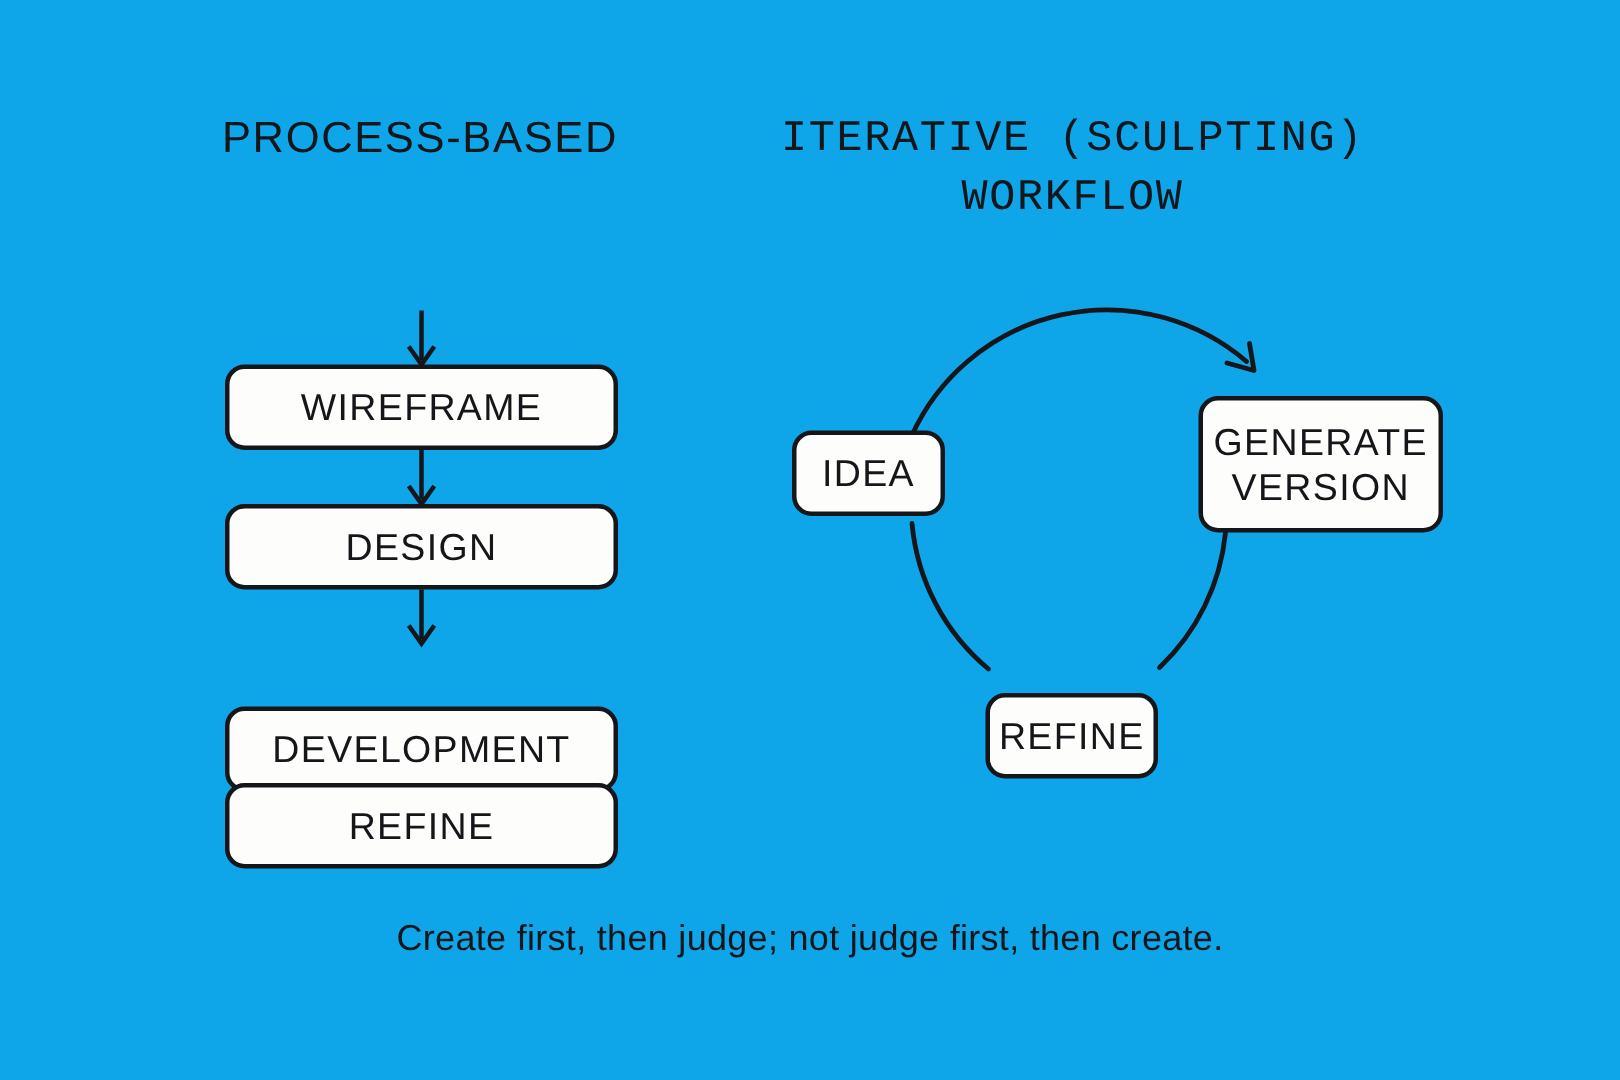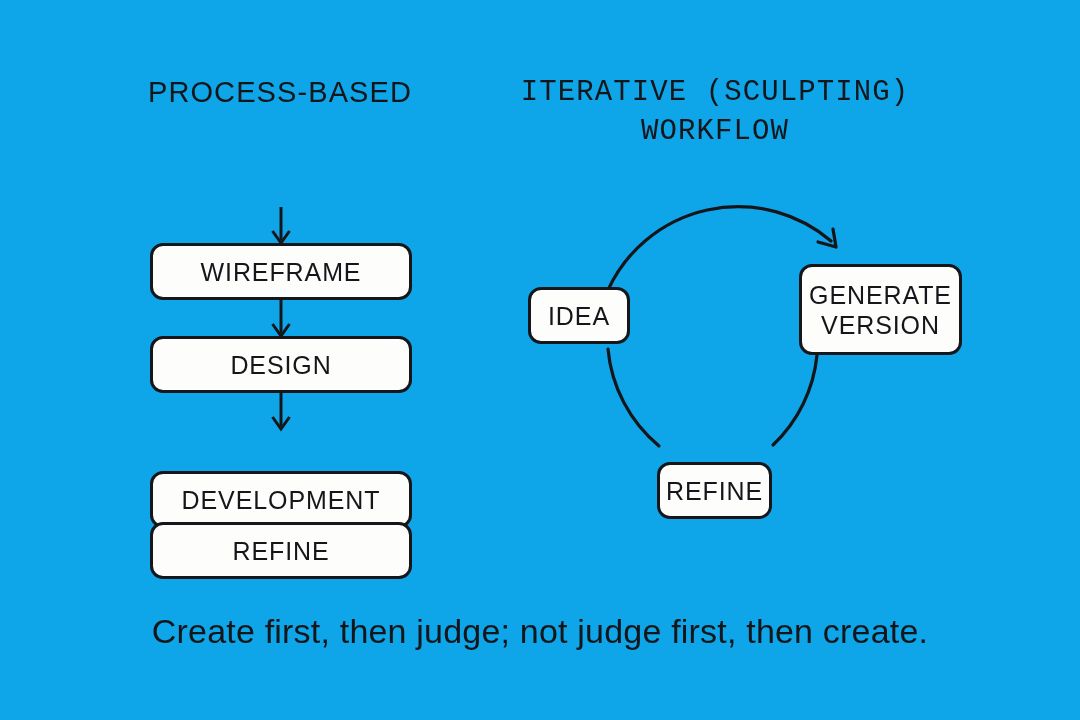--- a/index.html
+++ b/index.html
@@ -106,21 +106,21 @@
     margin-top: 40px;
   }
 
   
   #caption {
     position: absolute;
     left: 0;
     top: 612px;
     width: 1080px;
     text-align: center;
-    font-size: 34px;
+    font-size: 24px;
     font-weight: 400;
     letter-spacing: 0.2px;
     color: #15161a;
   }
 </style>
 </head>
 <body>
 
 <div id="stage">
 

